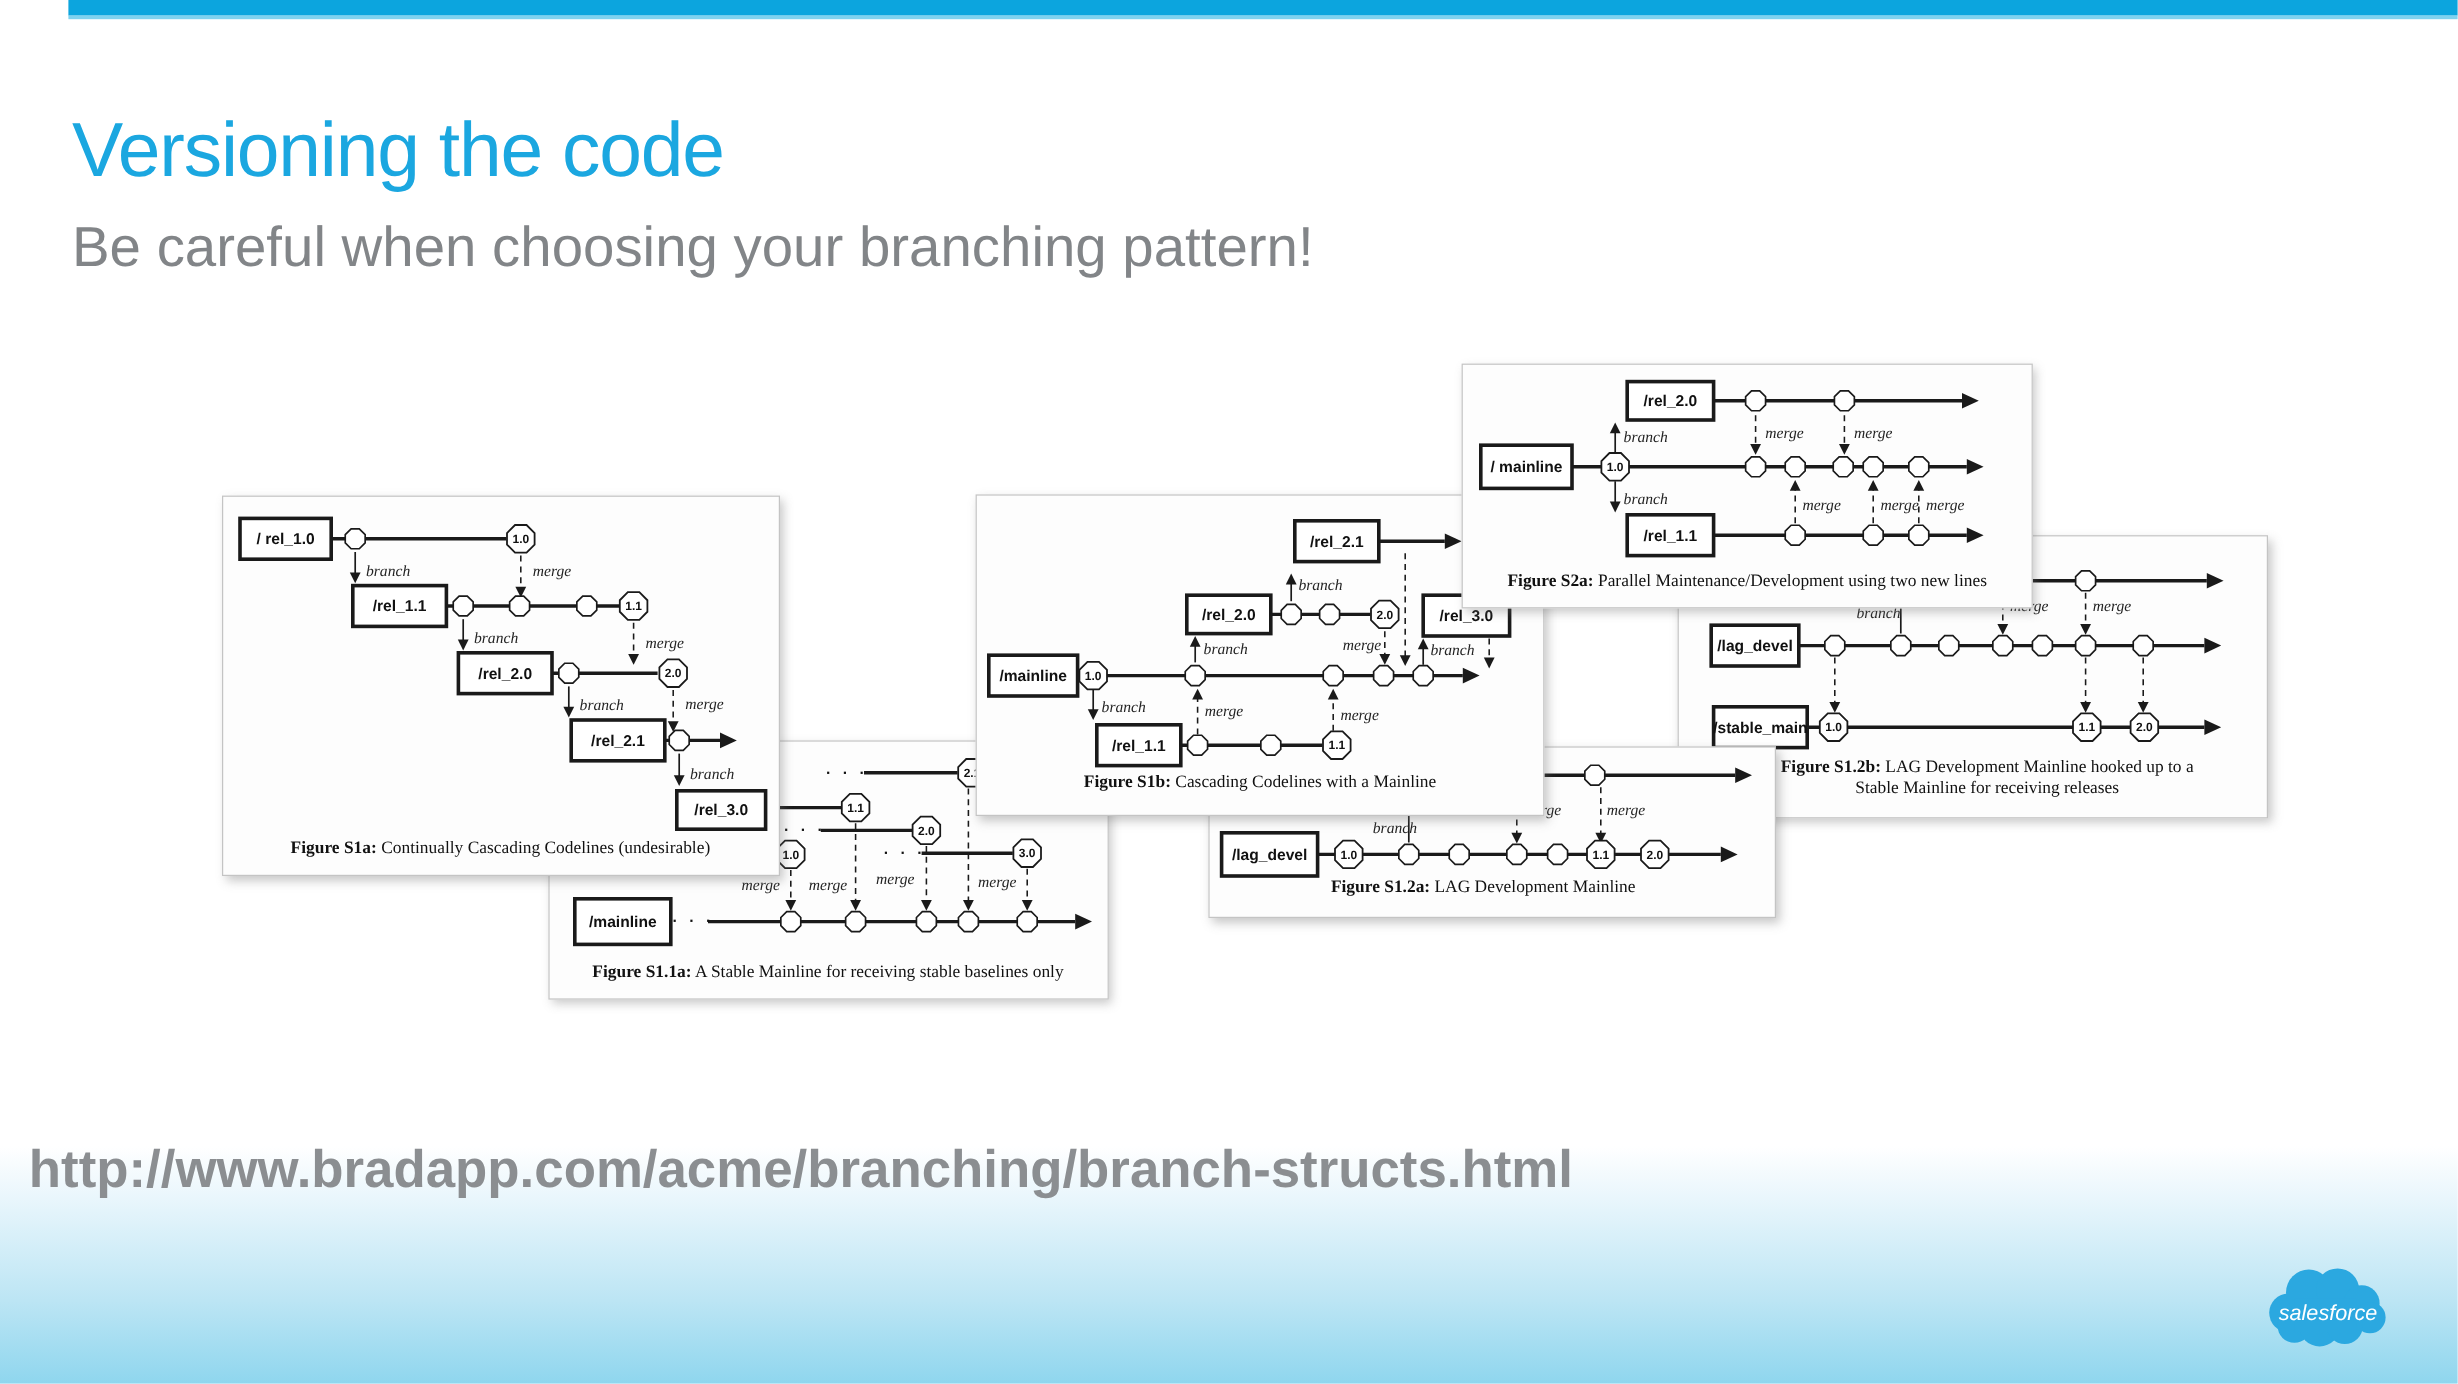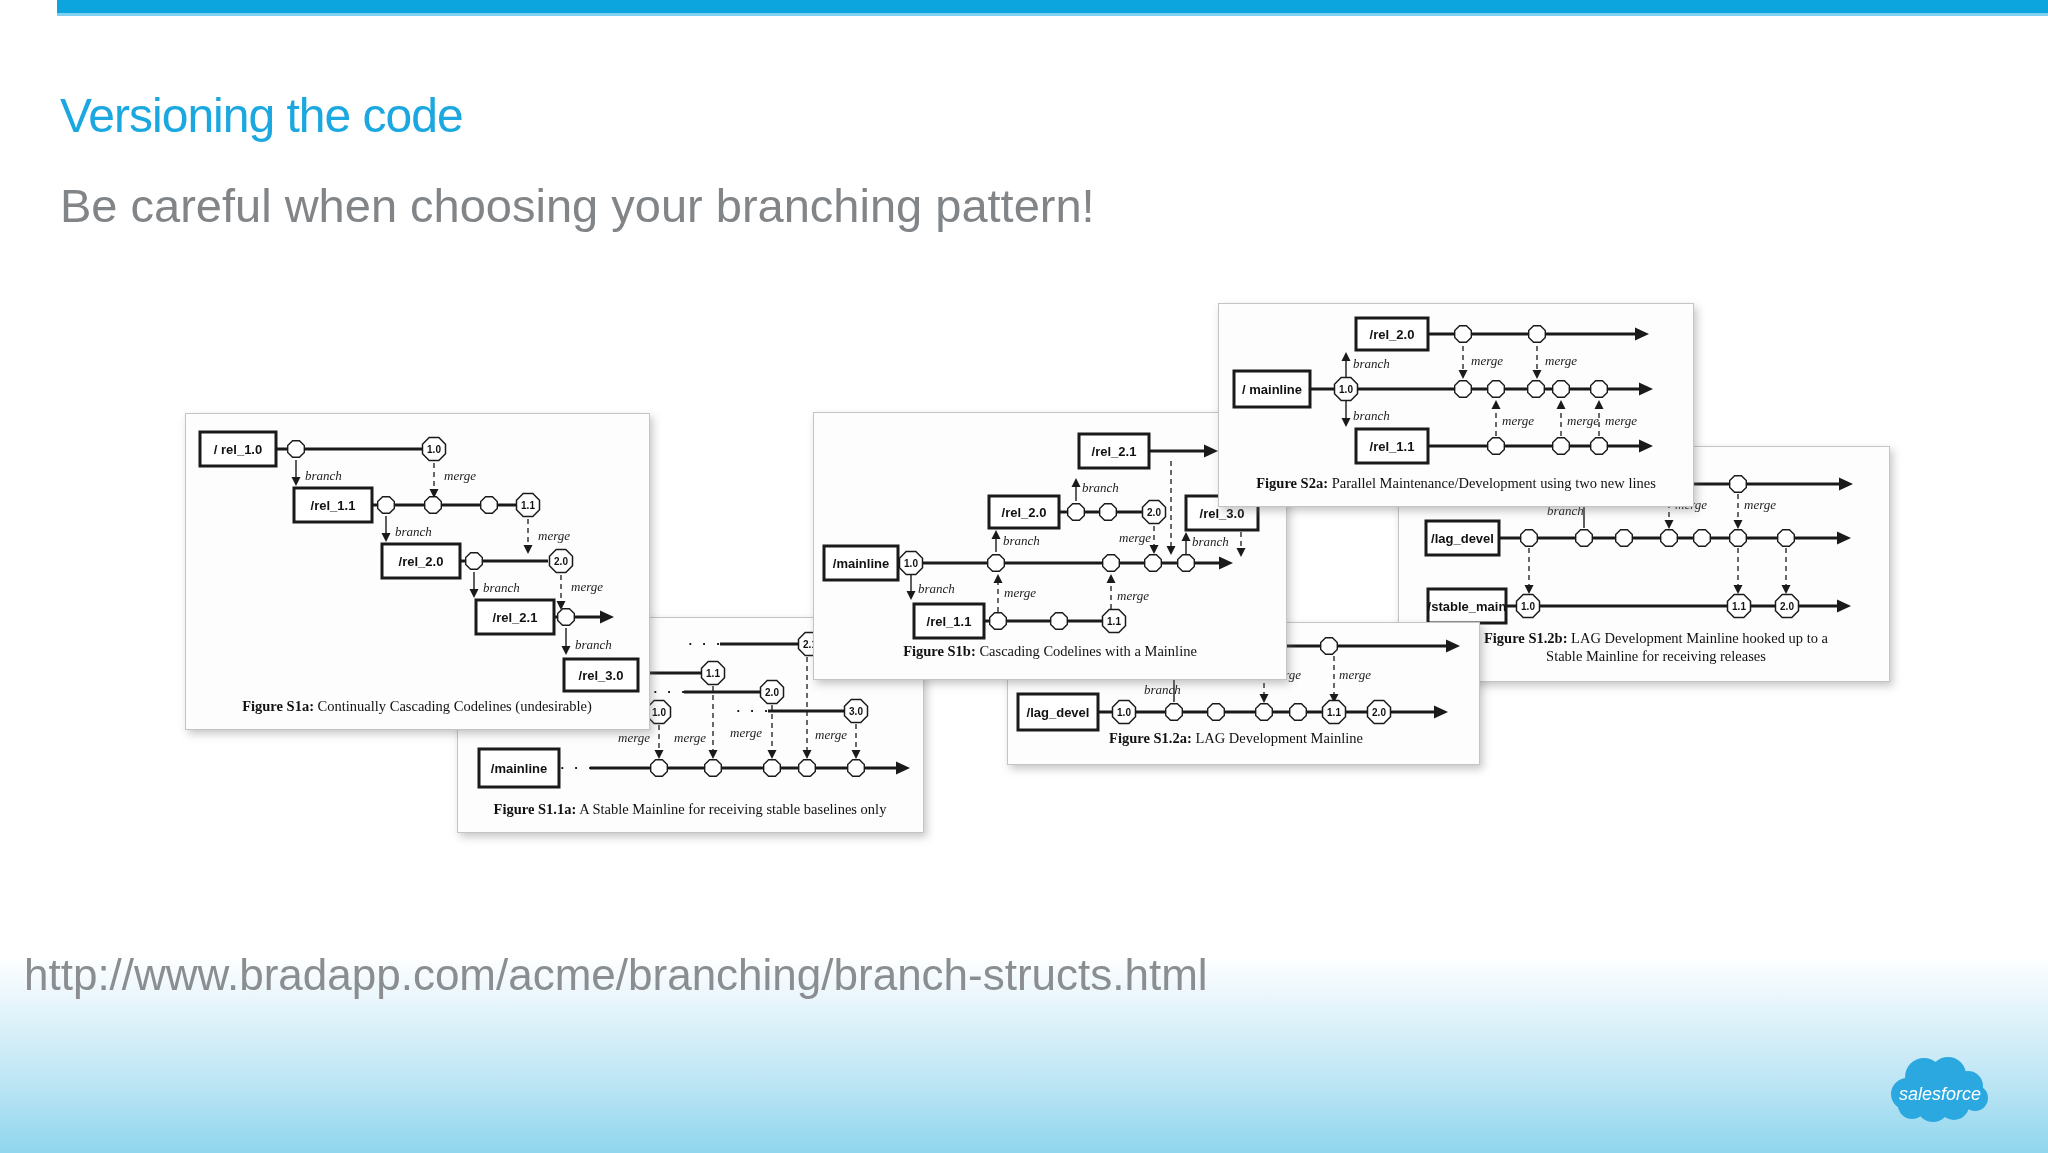--- a/index.html
+++ b/index.html
@@ -4,32 +4,33 @@
 <style>
   html,body{margin:0;padding:0;}
   body{
     width:2048px;height:1153px;position:relative;overflow:hidden;
     background:#ffffff;font-family:"Liberation Sans",sans-serif;
   }
   .topbar{position:absolute;top:0;left:57px;right:0;height:13px;background:var(--accent,#0ca5de);}
   .topbar-light{position:absolute;top:13px;left:57px;right:0;height:3px;background:var(--accent-light,#7fd2ef);}
   .title{
     position:absolute;left:60px;top:88px;
-    font-size:48px;letter-spacing:-1px;color:var(--title,#1ba7e0);
+    font-size:64px;letter-spacing:-1px;color:var(--title,#1ba7e0);
     font-family:"Liberation Sans",sans-serif;font-weight:normal;
   }
   .subtitle{
     position:absolute;left:60px;top:178px;
     font-size:47px;color:var(--subtitle,#828588);
     font-family:"Liberation Sans",sans-serif;
   }
   .url{
     position:absolute;left:24px;top:950px;
     font-size:44px;color:var(--url,#8b8e91);
     font-family:"Liberation Sans",sans-serif;
+    font-weight:bold;
   }
   .grad{
     position:absolute;left:0;top:955px;width:2048px;height:198px;z-index:0;
     background:linear-gradient(180deg, rgba(255,255,255,0) 0%, #e9f6fc 22%, #bce5f4 65%, #8fd6ee 100%);
   }
   #figures{position:absolute;left:0;top:0;width:2048px;height:1153px;}
   .panel{
     position:absolute;background:#fdfdfd;border:1px solid #c4c4c4;
     box-shadow:3px 4px 8px rgba(110,110,110,.38);
   }

